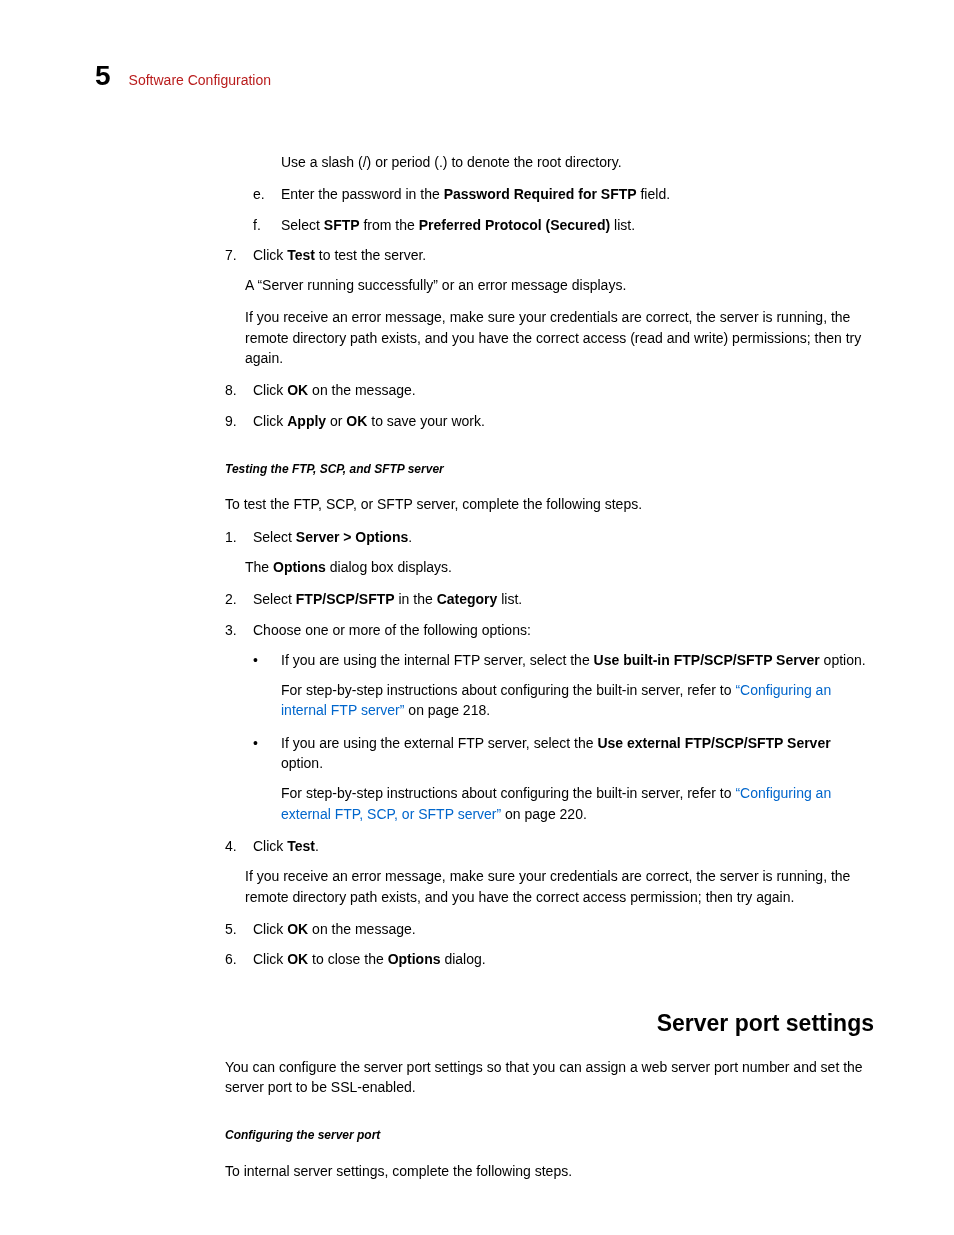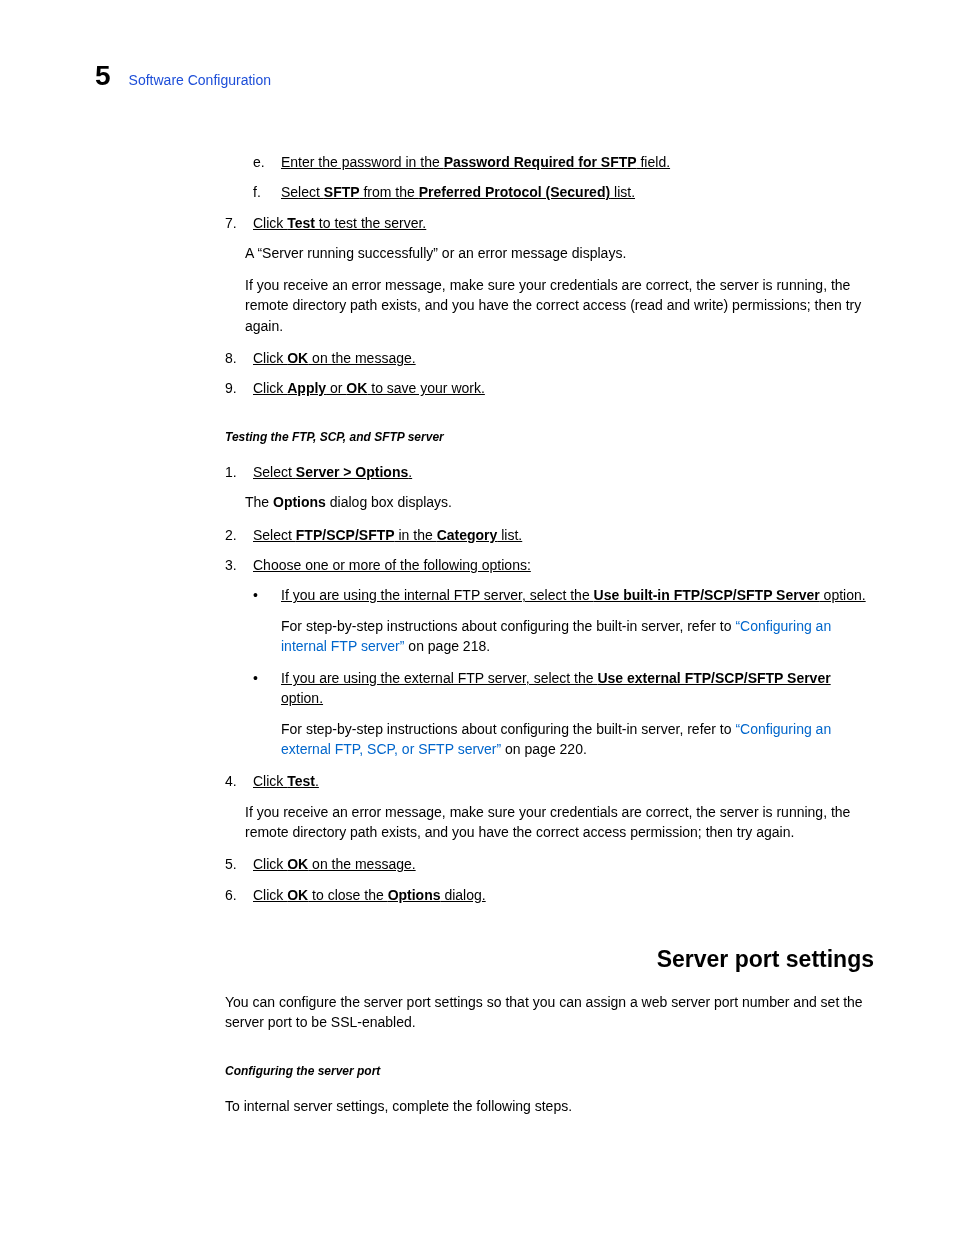--- a/index.html
+++ b/index.html
@@ -19,21 +19,21 @@
     align-items: baseline;
     margin-bottom: 60px;
   }
   .chapnum {
     font-size: 28px;
     font-weight: bold;
     margin-right: 18px;
   }
   .chaptitle {
     font-size: 14px;
-    color: #1d4ed8;
+    color: #b91c1c;
   }
   .body {
     margin-left: 130px;
     font-size: 14px;
     line-height: 1.45;
   }
   .body p { margin: 0 0 12px 0; }
   .ol-num { margin-left: 0; }
   .ol-num .item { display:flex; margin-bottom:10px; }
   .ol-num .num { width:28px; flex-shrink:0; }
@@ -53,35 +53,36 @@
   }
   .h1 {
     font-weight: bold;
     font-size: 23px;
     margin-top: 38px;
     margin-bottom: 16px;
     text-align: right;
   }
   .link { color: #0066cc; }
   .b { font-weight: bold; }
-  .txt { flex:1;text-decoration:underline; }
+  .txt { flex:1; }
 </style>
 </head>
 <body>
 
 <div class="page">
 
   <div class="header">
     <span class="chapnum">5</span>
     <span class="chaptitle">Software Configuration</span>
   </div>
 
   <div class="body">
 
     <div class="ol-sub">
+      <div class="para-indent" style="margin-left:28px;">Use a slash (/) or period (.) to denote the root directory.</div>
       <div class="item">
         <span class="num">e.</span>
         <span class="txt"><span>Enter the password in the </span><span class="b">Password Required for SFTP</span><span> field.</span></span>
       </div>
       <div class="item">
         <span class="num">f.</span>
         <span class="txt"><span>Select </span><span class="b">SFTP</span><span> from the </span><span class="b">Preferred Protocol (Secured)</span><span> list.</span></span>
       </div>
     </div>
 
@@ -97,20 +98,21 @@
         <span class="num">8.</span>
         <span class="txt"><span>Click </span><span class="b">OK</span><span> on the message.</span></span>
       </div>
       <div class="item">
         <span class="num">9.</span>
         <span class="txt"><span>Click </span><span class="b">Apply</span><span> or </span><span class="b">OK</span><span> to save your work.</span></span>
       </div>
     </div>
 
     <div class="h2">Testing the FTP, SCP, and SFTP server</div>
+    <p>To test the FTP, SCP, or SFTP server, complete the following steps.</p>
 
     <div class="ol-num">
       <div class="item">
         <span class="num">1.</span>
         <span class="txt"><span>Select </span><span class="b">Server &gt; Options</span><span>.</span></span>
       </div>
       <div class="para-indent"><span>The </span><span class="b">Options</span><span> dialog box displays.</span></div>
 
       <div class="item">
         <span class="num">2.</span>

